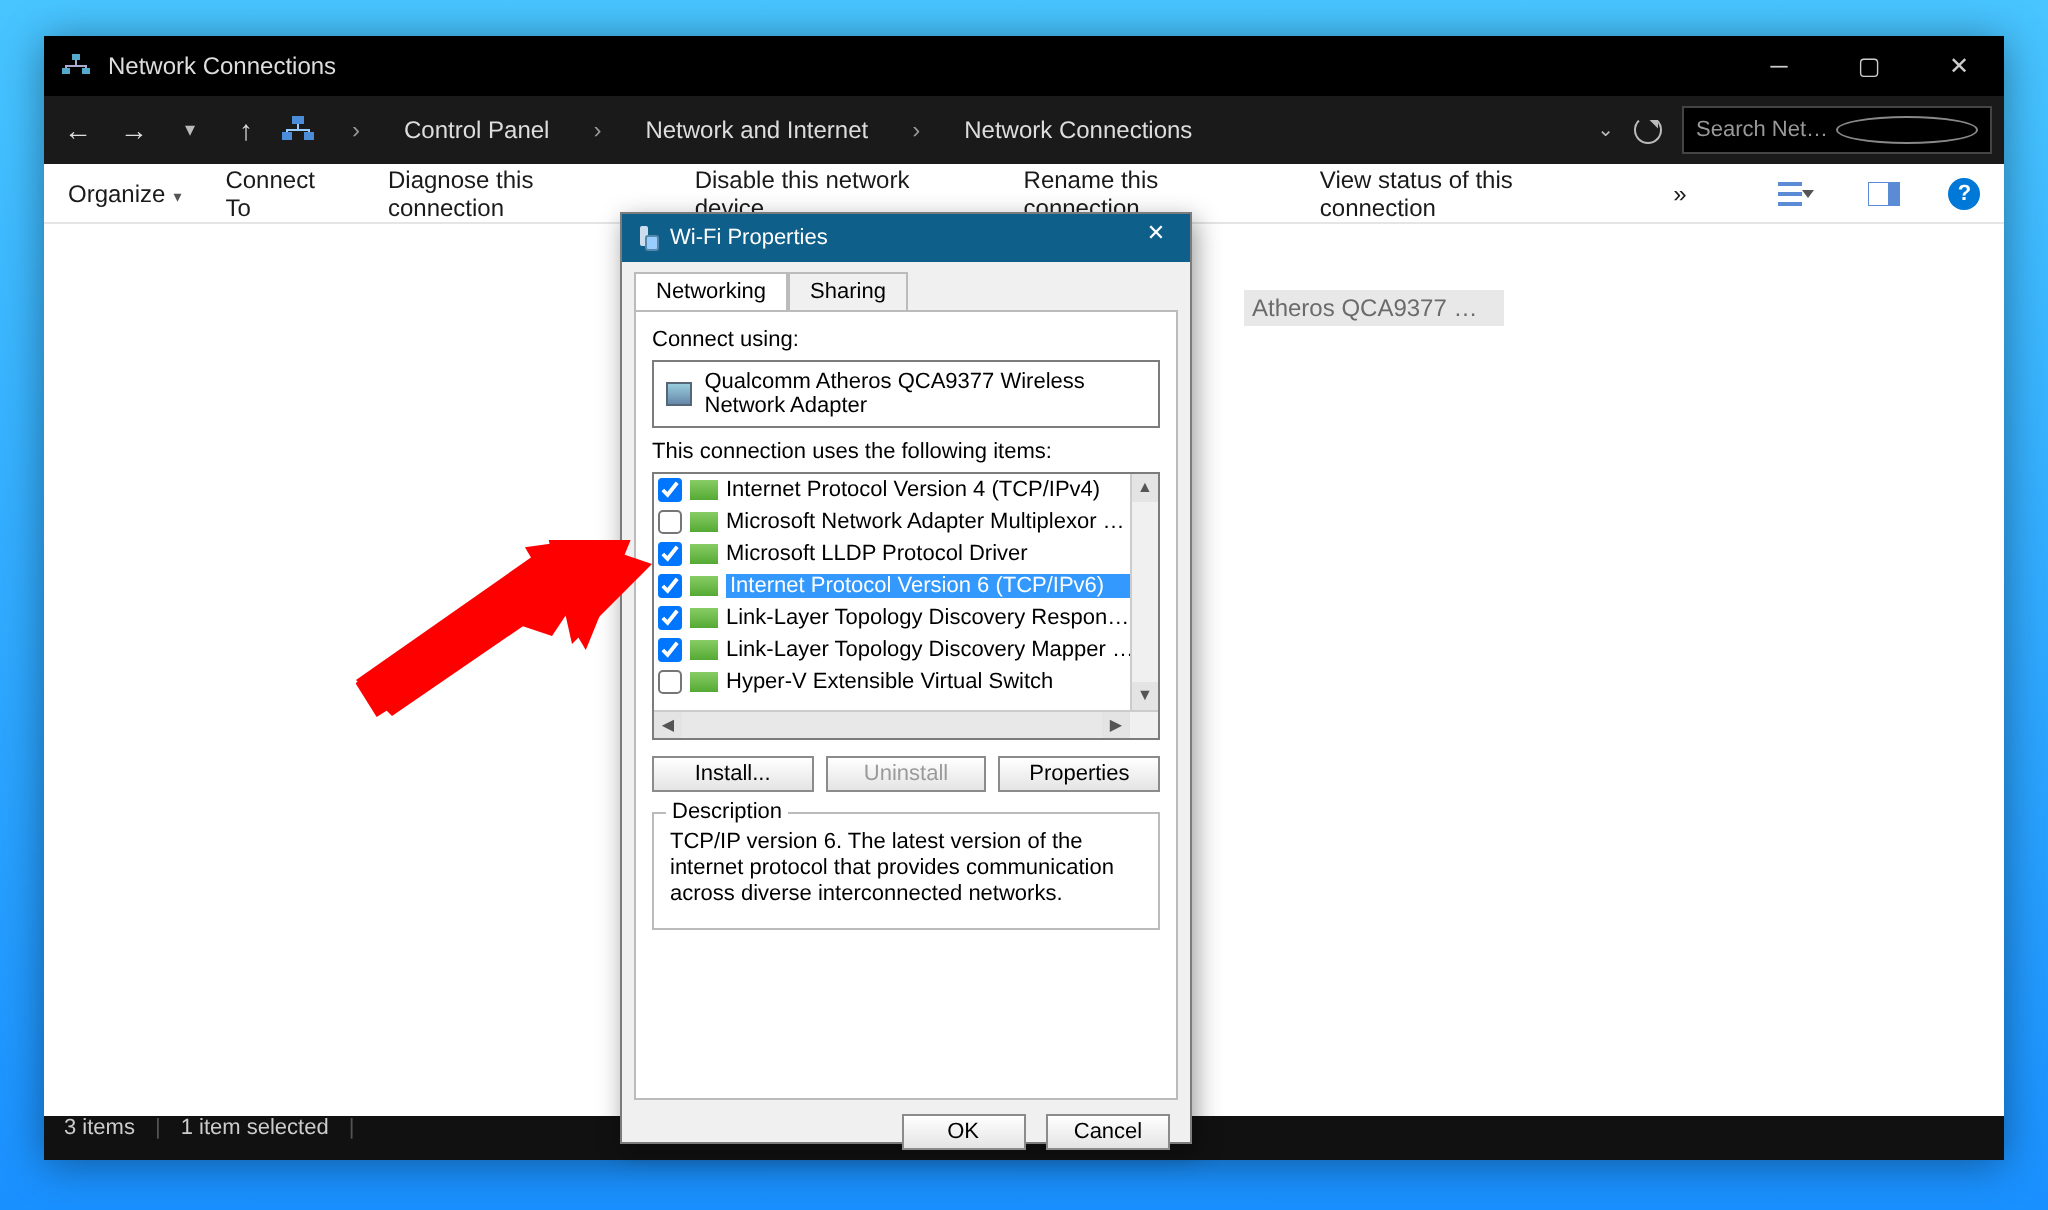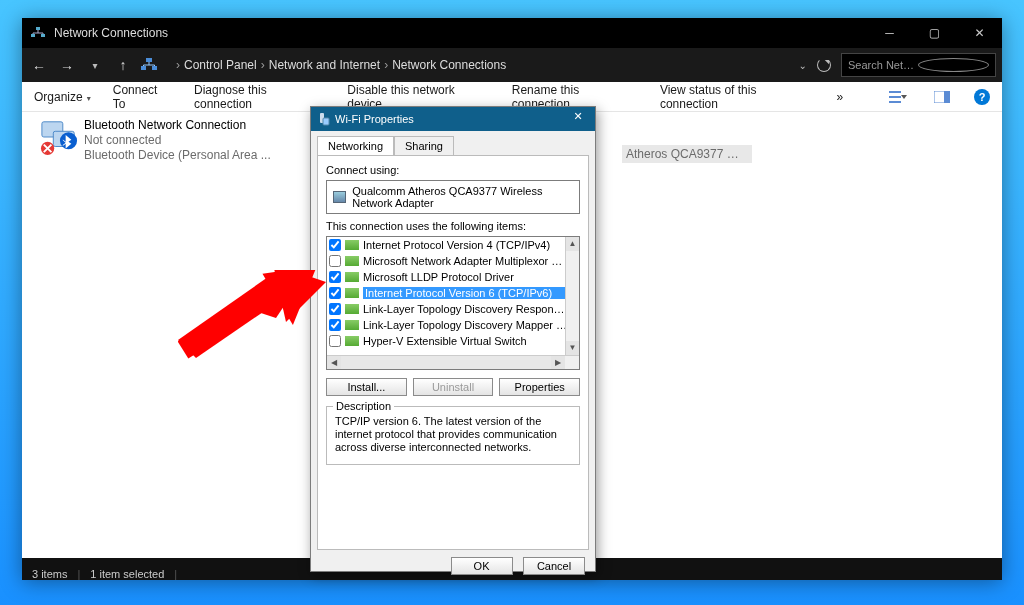--- a/index.html
+++ b/index.html
@@ -8,21 +8,21 @@
   .window { position: absolute; left: 22px; top: 18px; width: 980px; height: 562px; background: #fff; box-shadow: 0 2px 20px rgba(0,0,0,.4); }
   .titlebar { height: 30px; background: #000; color: #ddd; display: flex; align-items: center; font-size: 12px; }
   .titlebar .tb-icon { width: 16px; height: 16px; margin: 0 8px; display: inline-block; }
   .titlebar .tb-title { flex: 1; }
   .tb-btns { display: flex; }
   .tb-btn { width: 45px; height: 30px; display: flex; align-items: center; justify-content: center; color: #ccc; }
 
   .navbar { height: 34px; background: #1a1a1a; display: flex; align-items: center; color: #ddd; font-size: 12px; padding: 0 6px; }
   .nav-seg { display: flex; align-items: center; gap: 6px; }
   .nav-arrow { width: 22px; text-align: center; font-size: 14px; }
-  .breadcrumb { display: flex; gap: 0; margin-left: 8px; flex: 1; }
+  .breadcrumb { display: flex; gap: 18px; margin-left: 8px; flex: 1; }
   .bc-item { cursor: default; }
   .bc-sep::after { content: "›"; margin: 0 4px; color: #999; }
   .nav-right { display: flex; align-items: center; gap: 10px; margin-right: 10px; }
   .nav-chev { font-size: 10px; color: #bbb; }
   .searchbox { width: 155px; height: 24px; background: #000; border: 1px solid #444; display: flex; align-items: center; padding: 0 6px; color: #999; font-size: 11px; }
   .searchbox span { flex: 1; overflow: hidden; text-overflow: ellipsis; white-space: nowrap; }
   .search-icon { width: 14px; height: 14px; border: 1.5px solid #888; border-radius: 50%; position: relative; }
   .search-icon::after { content: ""; position: absolute; width: 5px; height: 1.5px; background: #888; transform: rotate(45deg); right: -4px; bottom: -1px; }
 
   .toolbar { height: 30px; background: #fff; border-bottom: 1px solid #e5e5e5; display: flex; align-items: center; font-size: 12px; color: #1a1a1a; padding: 0 12px; gap: 22px; }
@@ -33,21 +33,21 @@
 
   .content { position: relative; height: calc(100% - 30px - 34px - 30px - 22px); background: #fff; }
   .conn-item { position: absolute; left: 18px; top: 6px; display: flex; gap: 6px; }
   .conn-ico { width: 38px; height: 38px; position: relative; }
   .conn-text { font-size: 12px; line-height: 15px; }
   .conn-text .ct1 { color: #000; }
   .conn-text .ct2, .conn-text .ct3 { color: #6b6b6b; max-width: 190px; white-space: nowrap; overflow: hidden; text-overflow: ellipsis; }
 
   .wifi-item { position: absolute; left: 600px; top: 33px; font-size: 12px; color: #6b6b6b; max-width: 130px; white-space: nowrap; overflow: hidden; text-overflow: ellipsis; background: #e8e8e8; padding: 2px 4px; }
 
-  .statusbar { position: absolute; left: 0; bottom: 0; width: 100%; height: 22px; background: #111; color: #ccc; font-size: 11px; display: flex; align-items: flex-end; padding: 0 10px; gap: 10px; }
+  .statusbar { position: absolute; left: 0; bottom: 0; width: 100%; height: 22px; background: #111; color: #ccc; font-size: 11px; display: flex; align-items: flex-start; padding: 0 10px; gap: 10px; }
   .statusbar .sep { color: #555; }
 
   
   .dialog { position: absolute; left: 310px; top: 106px; width: 286px; height: 466px; background: #f0f0f0; border: 1px solid #7c7c7c; box-shadow: 2px 4px 12px rgba(0,0,0,.4); }
   .dlg-title { height: 24px; background: #0f5f8b; color: #fff; font-size: 11px; display: flex; align-items: center; padding: 0 6px; }
   .dlg-title span { flex: 1; }
   .dlg-close { width: 22px; height: 18px; text-align: center; cursor: default; }
   .tabs { display: flex; padding: 4px 6px 0 6px; font-size: 11px; }
   .tab { padding: 3px 10px; background: #fff; border: 1px solid #bbb; border-bottom: none; margin-right: 0; position: relative; top: 1px; }
   .tab.inactive { background: #f0f0f0; border-bottom: 1px solid #bbb; }
@@ -166,37 +166,20 @@
     <span class="tb-iconbtn">
         <svg width="16" height="12" viewBox="0 0 16 12">
           <rect x="0" y="0" width="16" height="12" fill="none" stroke="#5b8bd4"></rect>
           <rect x="10" y="0" width="6" height="12" fill="#5b8bd4"></rect>
         </svg>
       </span>
     <span class="tb-help">?</span>
   </div>
 
   <div class="content">
-    <div class="conn-item">
-      <div class="conn-ico">
-        <svg viewBox="0 0 40 40">
-          <rect x="2" y="4" width="22" height="16" rx="2" fill="#bcd6f0" stroke="#4a87c7"></rect>
-          <rect x="14" y="14" width="22" height="16" rx="2" fill="#bcd6f0" stroke="#4a87c7"></rect>
-          <circle cx="30" cy="24" r="9" fill="#0a5fd0"></circle>
-          <path d="M27 18 l6 5 -3 2 3 2 -6 5 v-5 l-3 2.5 v-1 l3 -2.5 -3 -2.5 v-1 l3 2.5 z" fill="#fff"></path>
-          <circle cx="8" cy="32" r="7" fill="#e53935"></circle>
-          <path d="M4 28 l8 8 M12 28 l-8 8" stroke="#fff" stroke-width="2"></path>
-        </svg>
-      </div>
-      <div class="conn-text">
-        <div class="ct1">Bluetooth Network Connection</div>
-        <div class="ct2">Not connected</div>
-        <div class="ct3">Bluetooth Device (Personal Area ...</div>
-      </div>
-    </div>
     <div class="wifi-item">Atheros QCA9377 Wir...</div>
   </div>
 
   <div class="statusbar">
     <span>3 items</span>
     <span class="sep">|</span>
     <span>1 item selected</span>
     <span class="sep">|</span>
   </div>
 </div>

